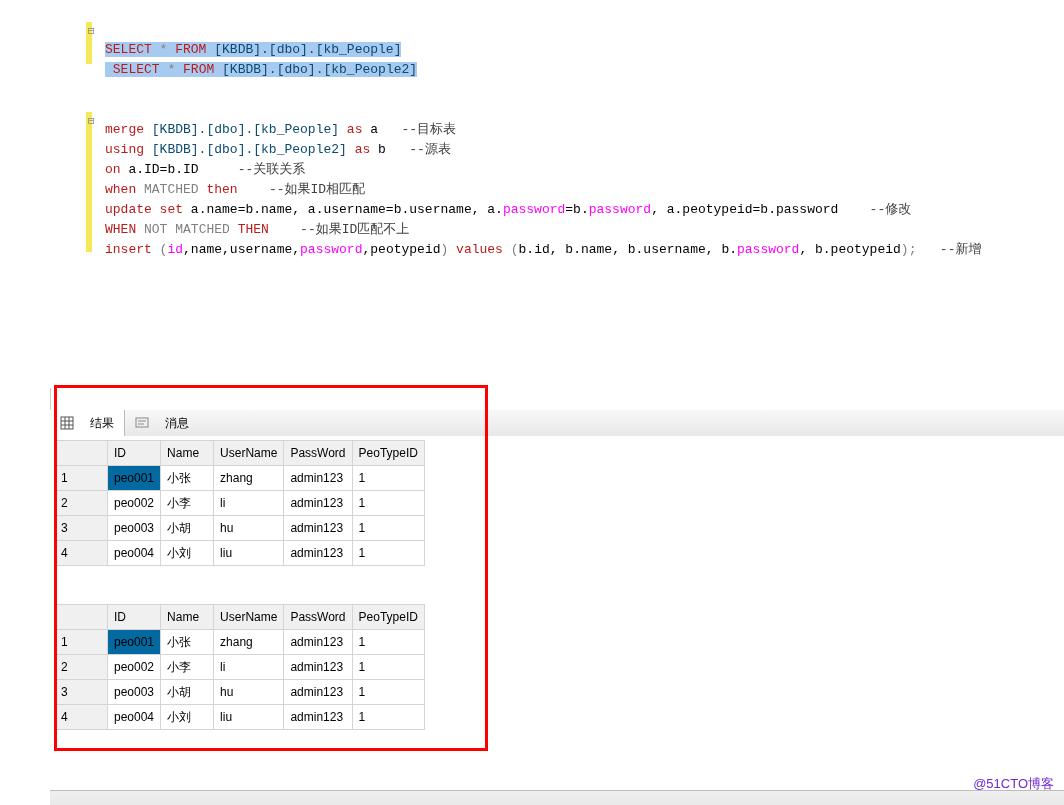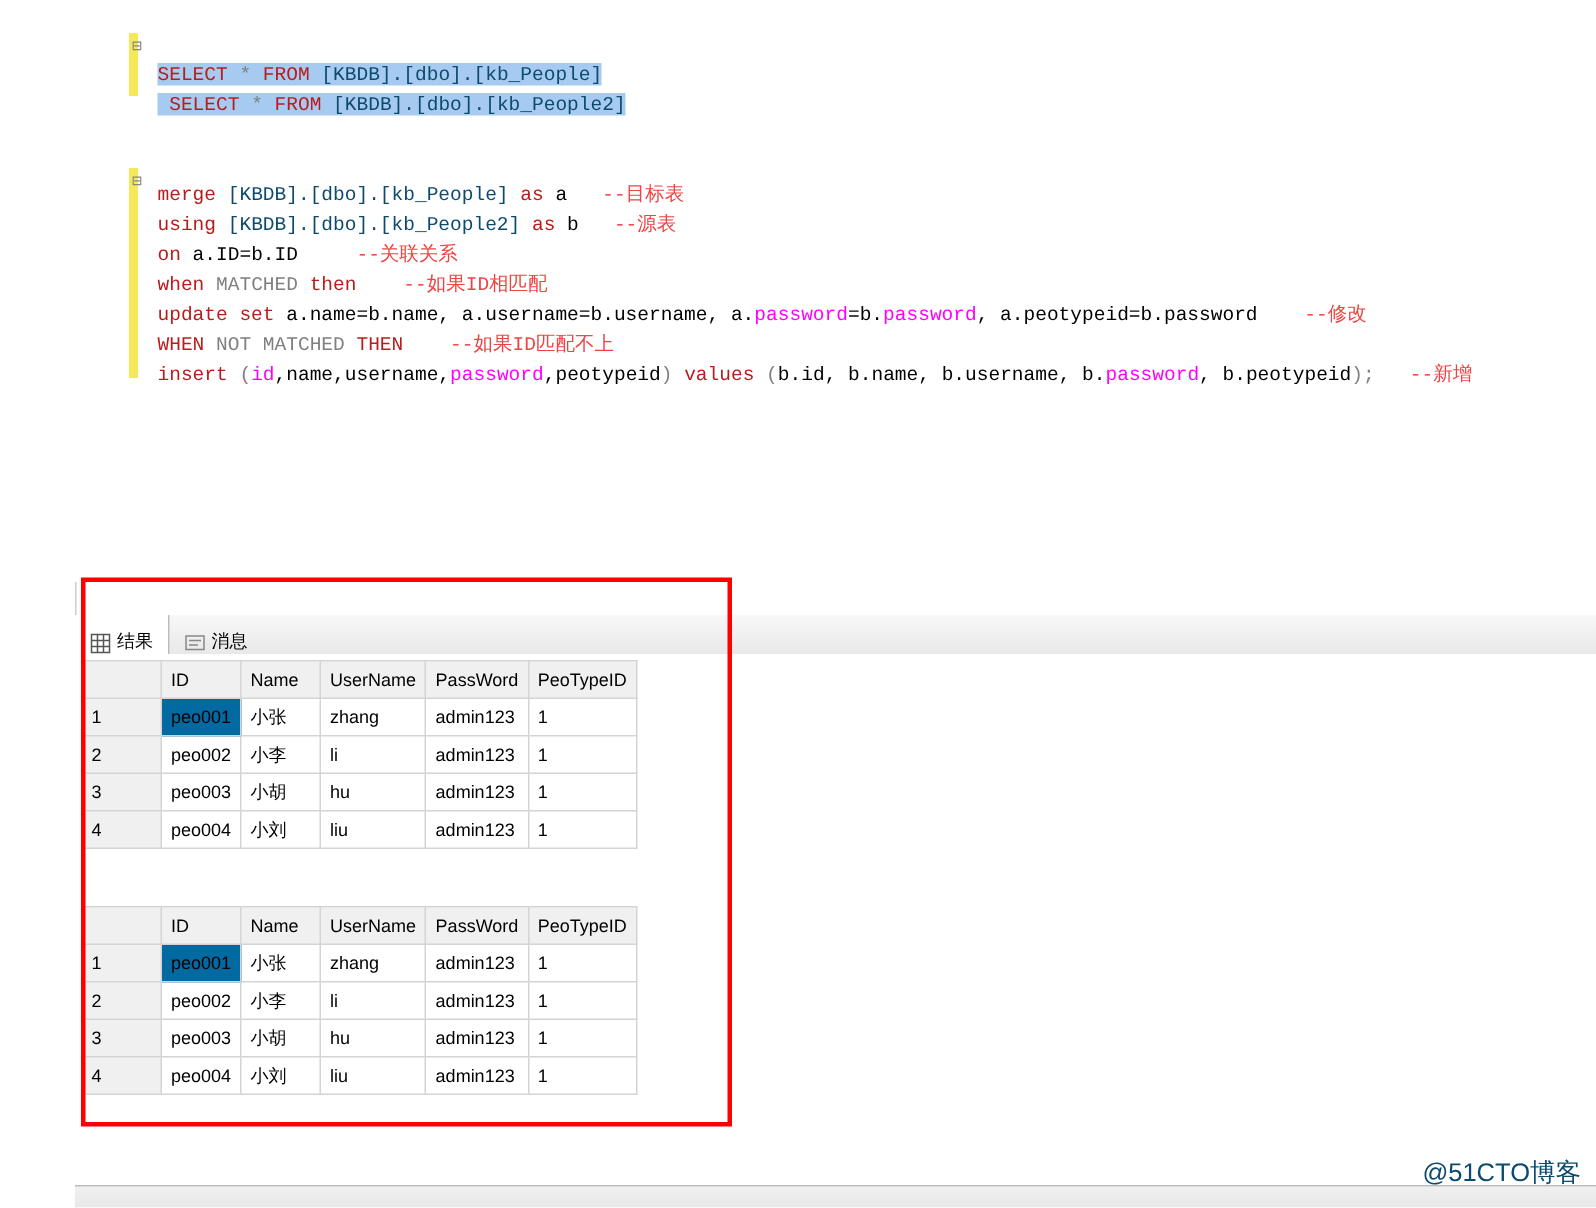--- a/index.html
+++ b/index.html
@@ -7,38 +7,38 @@
 .left-margin{position:absolute;left:0;top:0;width:50px;height:805px;background:#fff;border-right:1px solid #ccc}
 .editor{position:absolute;left:50px;top:0;right:0;height:388px;overflow:hidden}
 .gutter{position:absolute;left:0;top:0;width:50px;height:100%;background:#fff}
 .gutter .mark{position:absolute;left:38px;width:10px;height:18px;font-size:11px;color:#888}
 .gutter .yellow{position:absolute;left:36px;width:6px;background:#f5e95a}
 .code{position:absolute;left:55px;top:0;right:0;line-height:20px;white-space:pre}
 .kw-blue{color:#b91c1c}
 .kw-gray{color:#808080}
 .kw-teal{color:#0c4a6e}
 .kw-magenta{color:#ff00ff}
-.comment{color:#ef4444}
+.comment{color:#404040}
 .black{color:#000}
 .hilite{background:#a6caf0}
 .splitter{position:absolute;left:50px;right:0;top:388px;height:22px;background:#f0f0f0;border-top:1px solid #bbb;border-bottom:1px solid #bbb;display:flex;align-items:center}
 .zoom{display:flex;align-items:center;gap:4px;padding:0 6px;font-family:"Segoe UI",Tahoma,sans-serif;font-size:12px}
 .splitter .hscroll{flex:1;height:16px;background:#e8e8e8;border-left:1px solid #aaa;position:relative}
 .tabs{position:absolute;left:50px;right:0;top:410px;height:26px;background:linear-gradient(#f8f8f8,#e8e8e8);border-bottom:1px solid #bbb;display:flex;align-items:center;font-family:"Segoe UI","Microsoft YaHei",Tahoma,sans-serif;font-size:12px}
-.tab{display:flex;align-items:flex-end;gap:4px;padding:0 10px;height:100%;cursor:pointer}
+.tab{display:flex;align-items:center;gap:16px;padding:0 10px;height:100%;cursor:pointer}
 .tab.active{background:#fff;border-right:1px solid #bbb}
 .tab-icon{display:inline-block;width:14px;height:14px}
 .results{position:absolute;left:50px;right:0;top:436px;bottom:14px;background:#fff;overflow:auto}
 .grid{margin:4px;border-collapse:collapse;font-family:"Segoe UI","Microsoft YaHei",Tahoma,sans-serif;font-size:12px}
 .grid th,.grid td{border:1px solid #d4d4d4;padding:2px 6px;text-align:left;height:20px;min-width:40px}
 .grid th{background:#f0f0f0;font-weight:normal}
 .grid .rownum{background:#f0f0f0;text-align:left;width:30px}
 .grid .sel{background:#0369a1}
 .redbox{position:absolute;border:3px solid #ff0000;pointer-events:none}
-.watermark{position:absolute;right:10px;bottom:12px;color:#0c4a6e;font-family:"Segoe UI",Tahoma,sans-serif;font-size:17px}
+.watermark{position:absolute;right:10px;bottom:12px;color:#6d28d9;font-family:"Segoe UI",Tahoma,sans-serif;font-size:13px}
 .bottom-bar{position:absolute;left:50px;right:0;bottom:0;height:14px;background:linear-gradient(#f0f0f0,#e8e8e8);border-top:1px solid #bbb}
 </style>
 </head>
 <body>
 
 <div class="container">
   <div class="left-margin"></div>
 
   <div class="editor">
     <div class="gutter">

